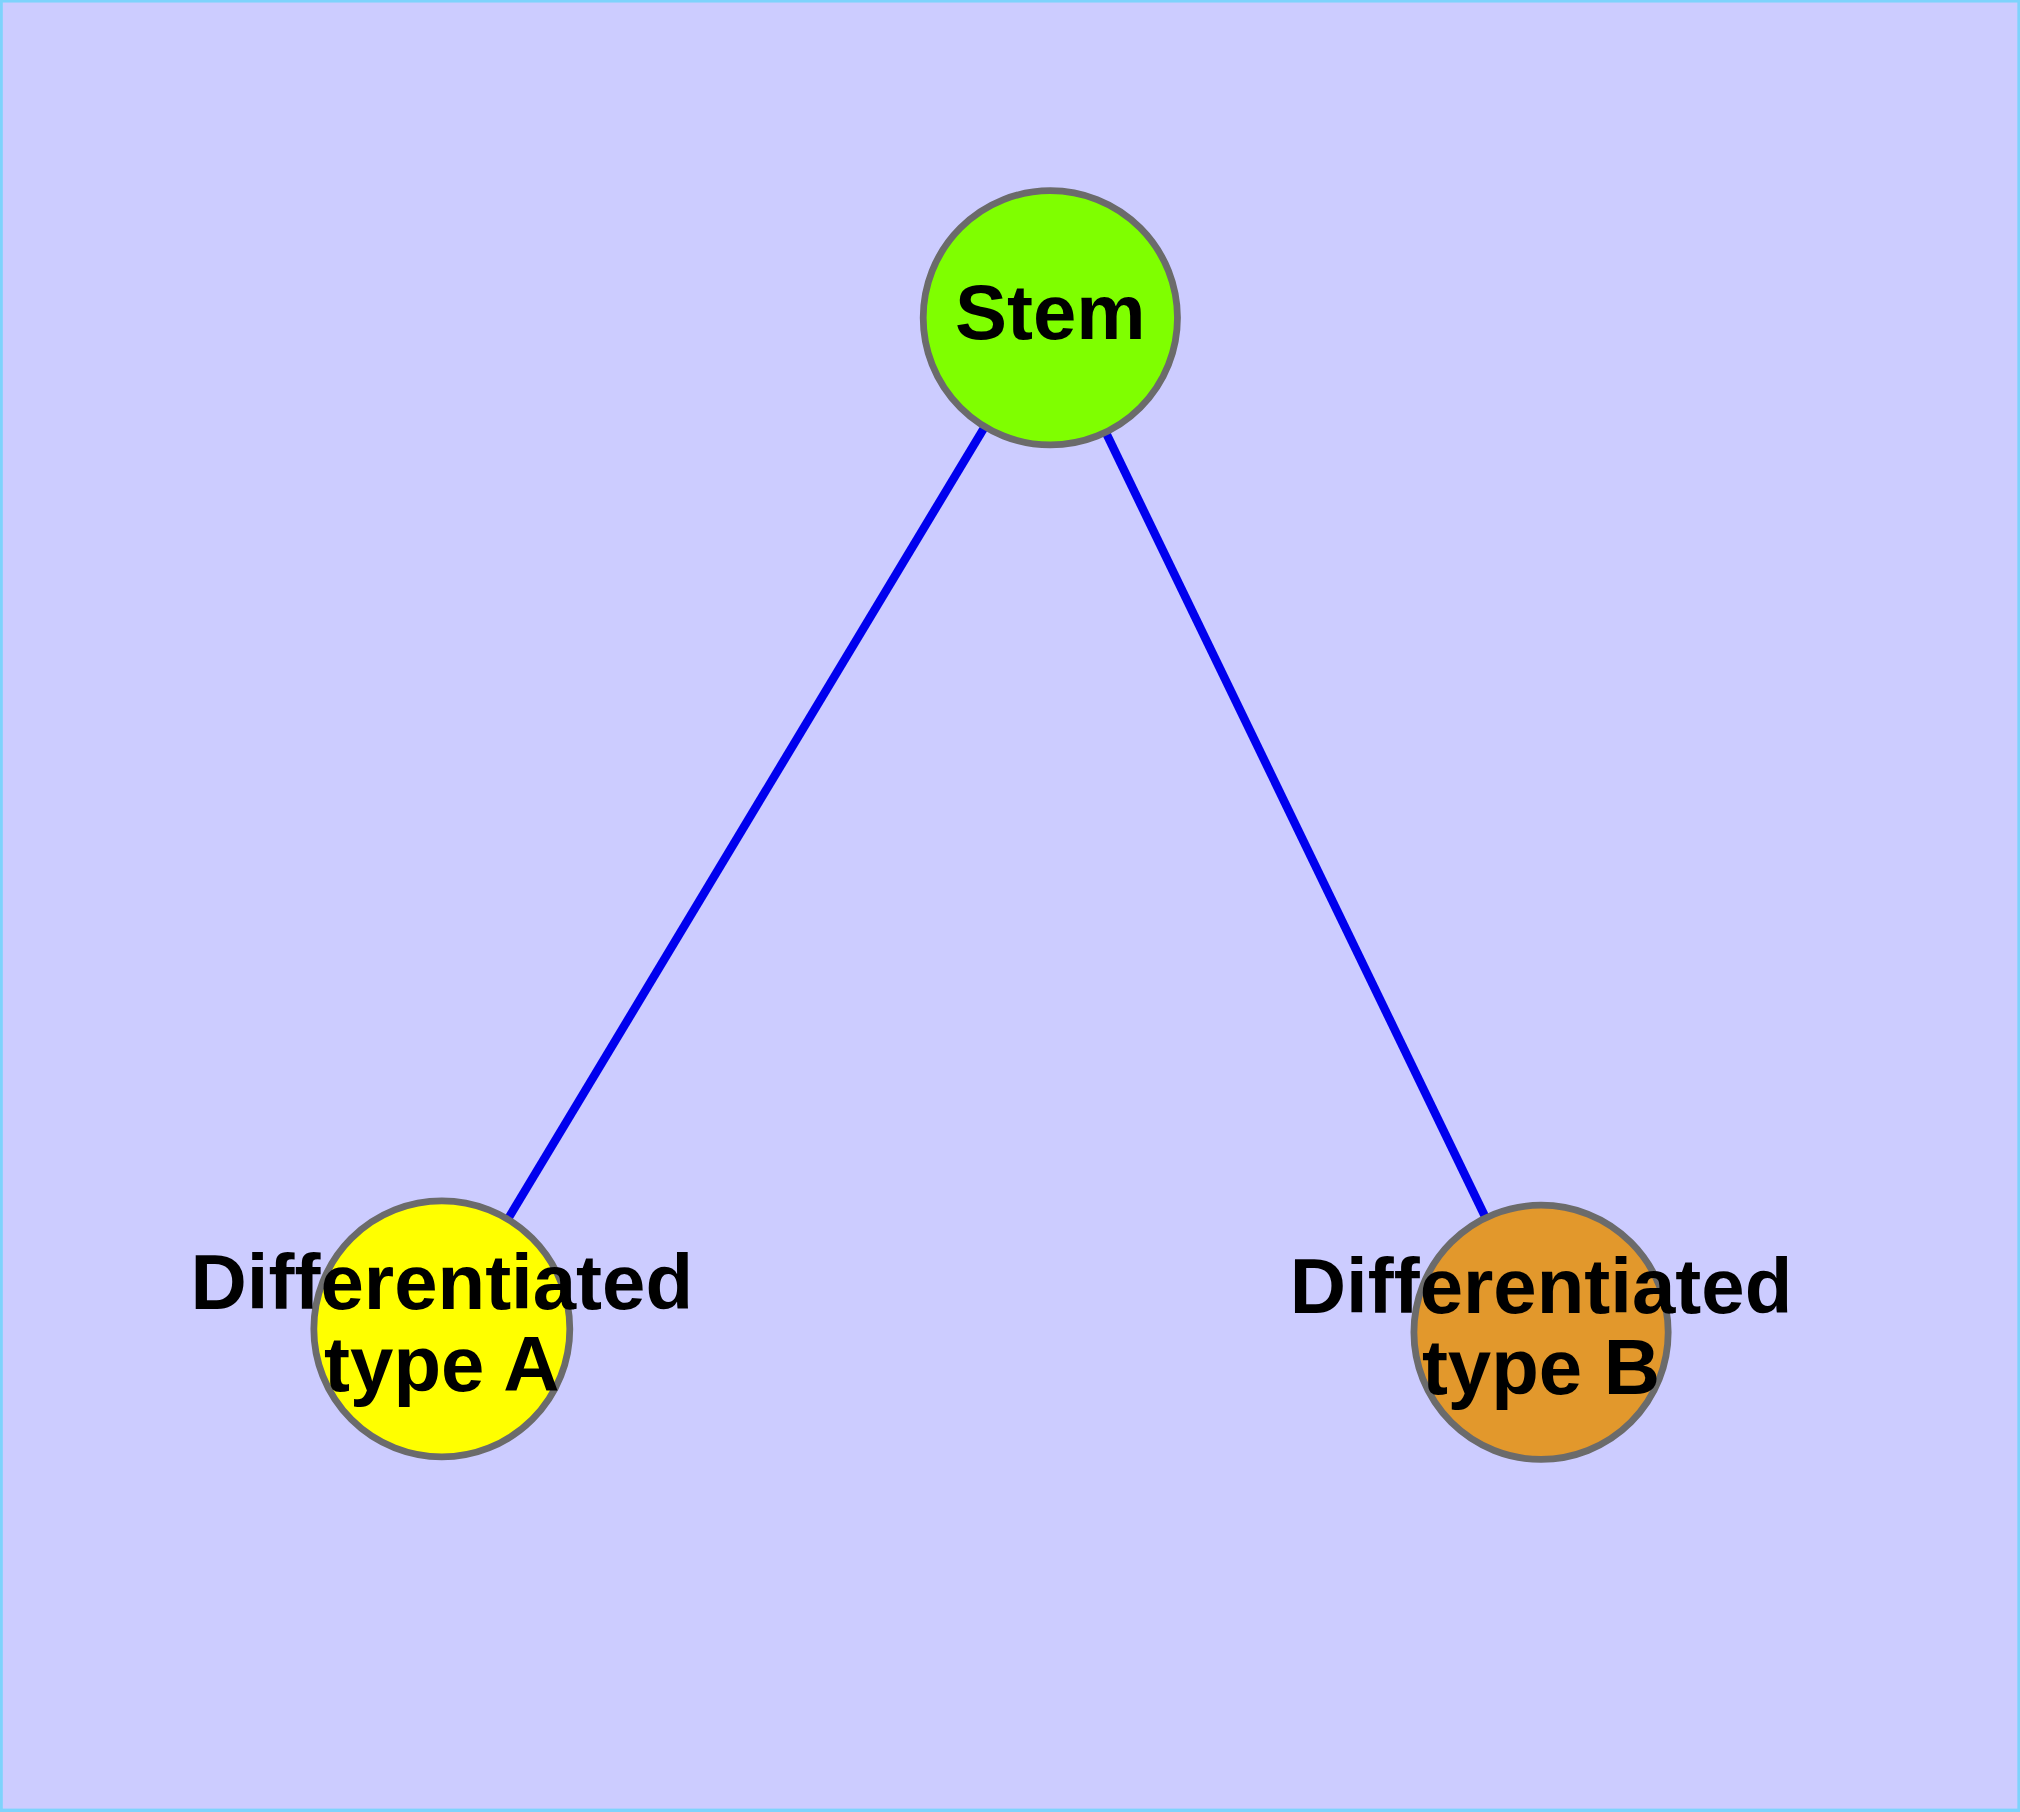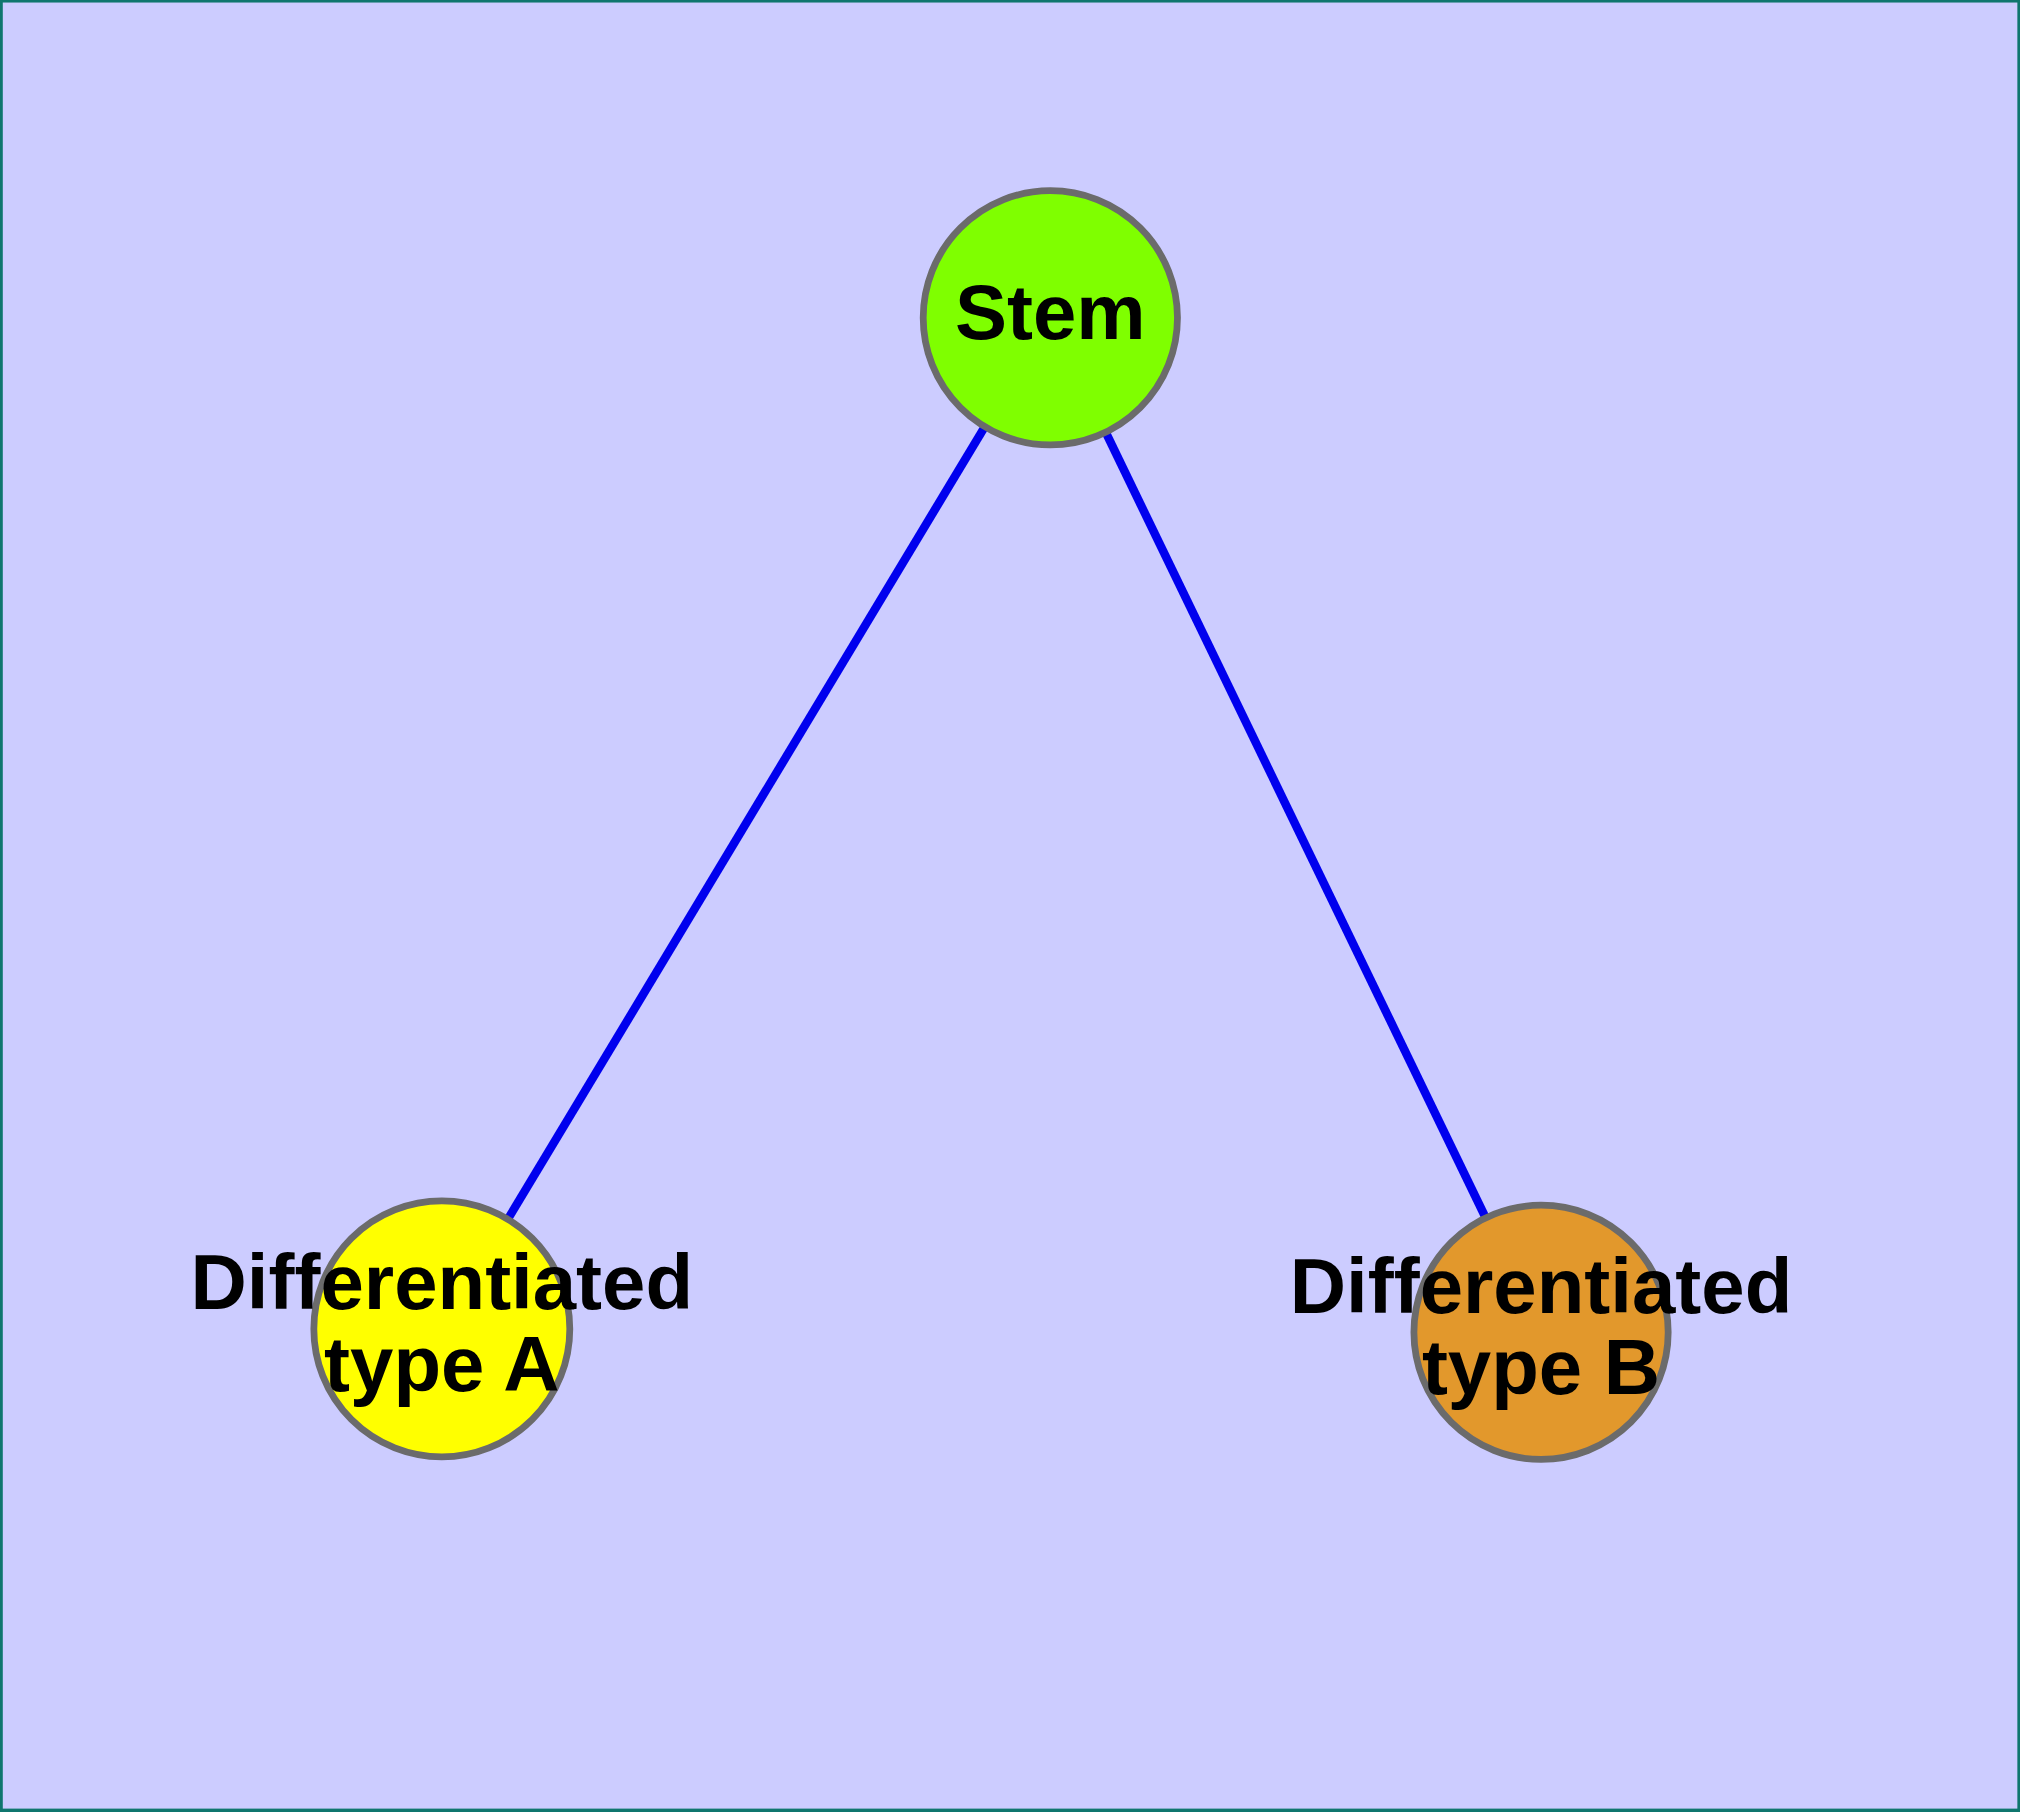--- a/index.html
+++ b/index.html
@@ -31,21 +31,21 @@
     font-weight: bold;
     fill: #000000;
     text-anchor: middle;
     dominant-baseline: middle;
     paint-order: normal;
   }
 </style>
 </head>
 <body>
 
-<div id="graph-canvas" style="background: #0f766e;">
+<div id="graph-canvas" style="background: #7dd3fc;">
   <svg id="graph-svg" width="2021" height="1812" viewBox="0 0 2384 2138" xmlns="http://www.w3.org/2000/svg">
     <rect id="bg-rect" x="3" y="3" width="2377" height="2131" fill="#ccccff"></rect>
     <g id="edge-layer">
         <line x1="1163.714070177583" y1="500.0920811673309" x2="596.8015868759953" y2="1442.0511237561805" stroke="#0000ee" stroke-width="10" stroke-linecap="butt"></line>
         <line x1="1302.5746749298871" y1="506.4315818498704" x2="1754.4253250701129" y2="1440.5684181501297" stroke="#0000ee" stroke-width="10" stroke-linecap="butt"></line>
       </g>
     <g id="node-layer">
         <circle cx="1239" cy="375" r="150" fill="#7fff00" stroke="#6b6b6b" stroke-width="8"></circle>
         <circle cx="521" cy="1568" r="151" fill="#ffff00" stroke="#6b6b6b" stroke-width="8"></circle>
         <circle cx="1818" cy="1572" r="150" fill="#e2982c" stroke="#6b6b6b" stroke-width="8"></circle>

